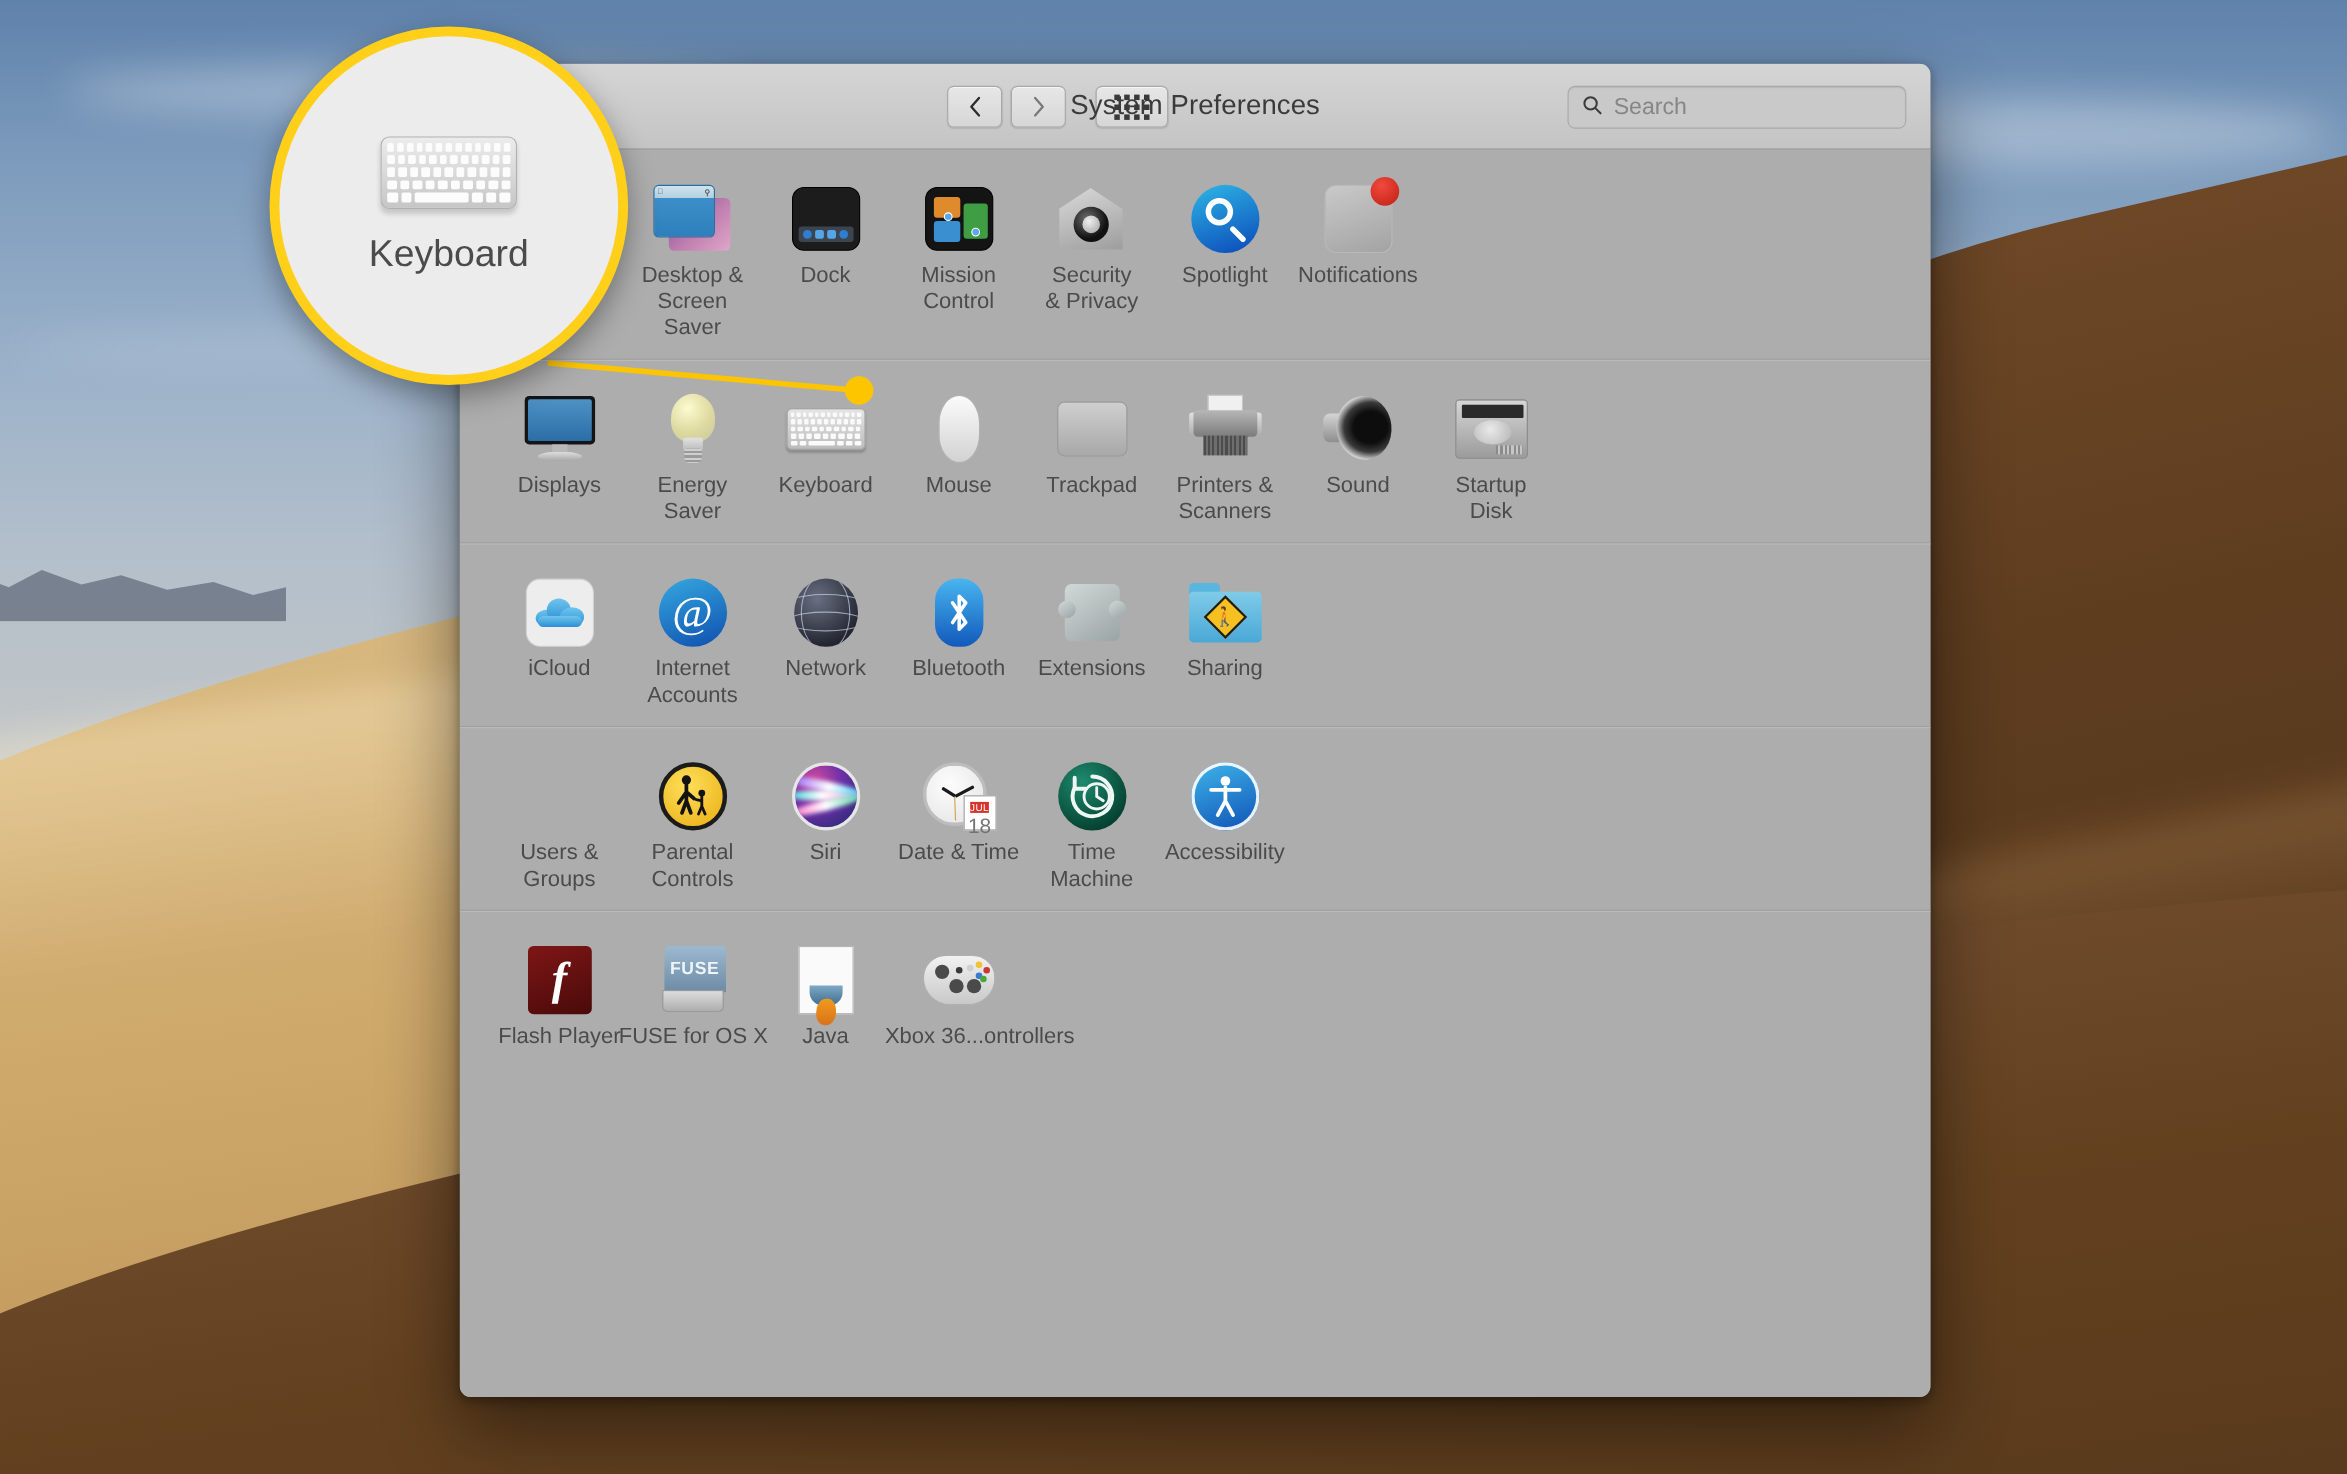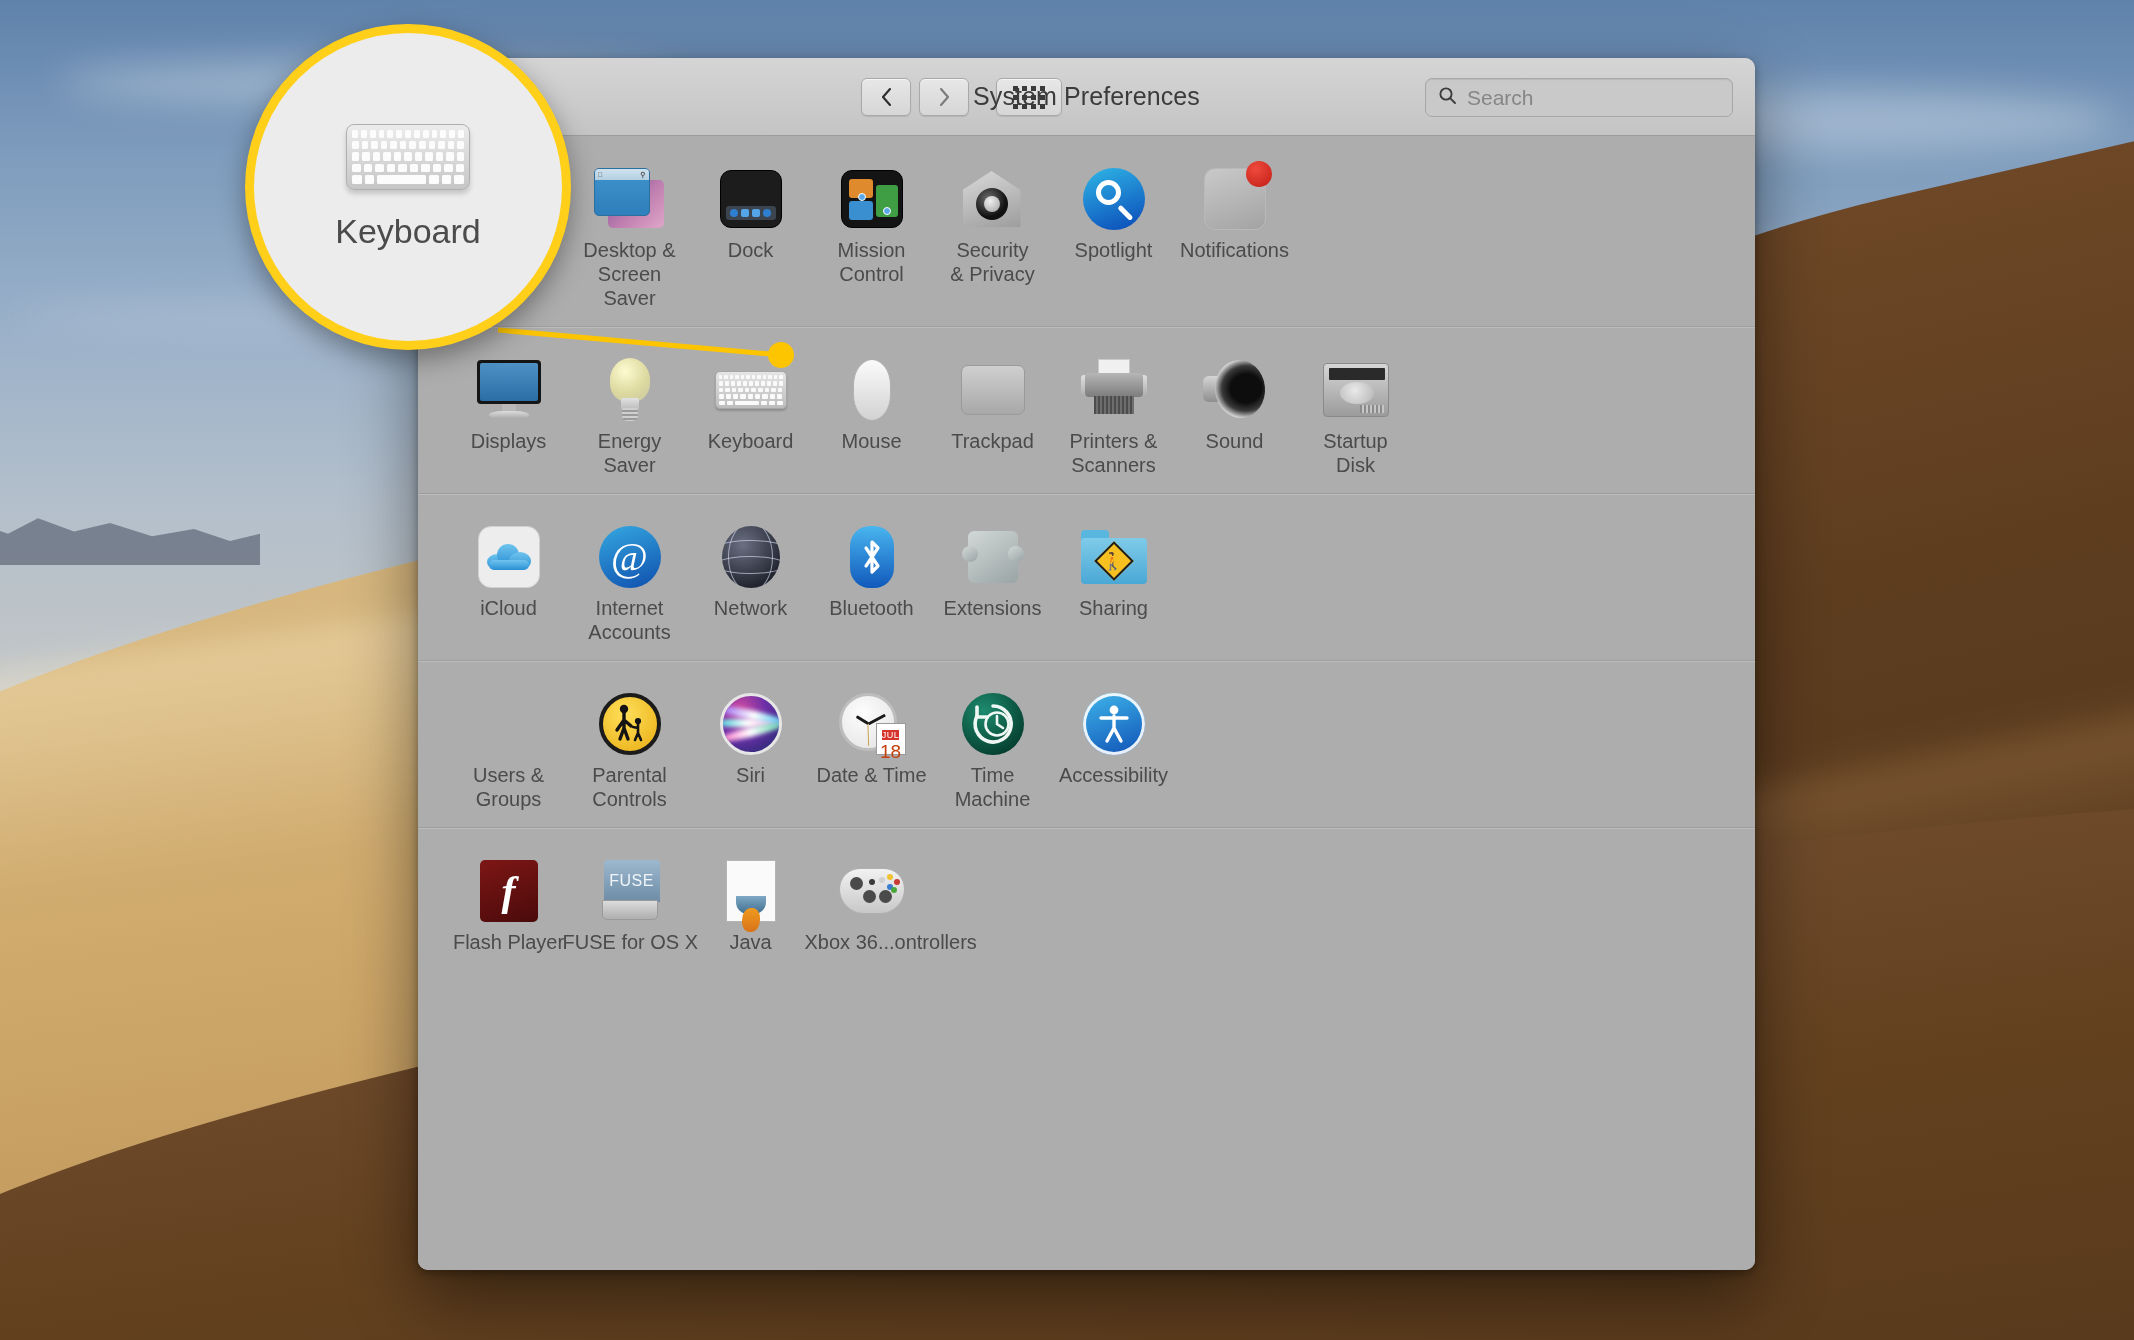--- a/index.html
+++ b/index.html
@@ -288,36 +288,36 @@
   .ic-siri{ width:62px;height:62px;border-radius:50%;border:3px solid #e6e6e6;
     background:radial-gradient(circle at 30% 25%,#d44b9e,#6d2fa8 45%,#1a2a6b 100%);position:relative;overflow:hidden;}
   .ic-siri .wv{position:absolute;left:-10%;width:120%;height:10px;border-radius:50%;filter:blur(2px);}
   .ic-clock{ width:68px;height:62px;position:relative;}
   .ic-clock .face{position:absolute;left:1px;top:0;width:58px;height:58px;border-radius:50%;
     background:radial-gradient(circle at 40% 34%,#fdfdfd,#e2e2e2);border:3px solid #bdbdbd;}
   .ic-clock .hand{position:absolute;background:#1a1a1a;transform-origin:bottom center;border-radius:1px;}
   .ic-clock .cal{position:absolute;right:0;bottom:0;width:30px;height:32px;background:#fff;border:1px solid #9a9a9a;
     text-align:center;}
   .ic-clock .cal .m{background:#d6342b;color:#fff;font-size:9px;line-height:11px;letter-spacing:.5px;}
-  .ic-clock .cal .d{font-size:19px;line-height:20px;color:#c2410c;}
+  .ic-clock .cal .d{font-size:19px;line-height:20px;color:#737373;}
   .ic-tm{ width:62px;height:62px;border-radius:50%;
     background:radial-gradient(circle at 36% 28%,#1d8a6e,#05402f 78%);
     display:flex;align-items:center;justify-content:center;position:relative;}
   .ic-acc{ width:62px;height:62px;border-radius:50%;
     background:linear-gradient(160deg,#3fb6ea,#0f51b5);
     display:flex;align-items:center;justify-content:center;position:relative;
     box-shadow:0 0 0 3px rgba(255,255,255,.9) inset;}
   .ic-flash{ width:58px;height:62px;border-radius:5px;
     background:linear-gradient(160deg,#7e1616,#4a0a0a);
     display:flex;align-items:center;justify-content:center;
     color:#fff;font-size:42px;font-family:"Liberation Serif",serif;font-style:italic;font-weight:bold;line-height:1;}
   .ic-fuse{ width:56px;height:62px;position:relative;}
   .ic-fuse .top{position:absolute;left:2px;top:0;width:56px;height:42px;border-radius:4px 4px 0 0;
     background:linear-gradient(to bottom,#9db9cf,#6d8ba6);
-    display:flex;align-items:center;justify-content:center;color:#eef4f8;font-size:16px;font-weight:normal;letter-spacing:.5px;}
+    display:flex;align-items:center;justify-content:center;color:#eef4f8;font-size:16px;font-weight:bold;letter-spacing:.5px;}
   .ic-fuse .bot{position:absolute;left:0;top:40px;width:56px;height:20px;border-radius:0 0 5px 5px;
     background:linear-gradient(to bottom,#dcdcdc,#aeaeae);border:1px solid #9a9a9a;}
   .ic-java{ width:50px;height:62px;background:#fafafa;border:1px solid #b5b5b5;
     display:flex;align-items:flex-end;justify-content:center;padding-bottom:7px;position:relative;}
   .ic-java .cup{width:30px;height:18px;border-radius:0 0 12px 12px;
     background:linear-gradient(to bottom,#7ea8c4,#3f6e90);position:relative;}
   .ic-java .steam{position:absolute;top:12px;left:50%;transform:translateX(-50%);
     width:18px;height:24px;background:linear-gradient(to bottom,#f09a1e,#d8731a);
     border-radius:50% 40% 50% 40%;}
   .ic-xbox{ width:66px;height:46px;position:relative;}

